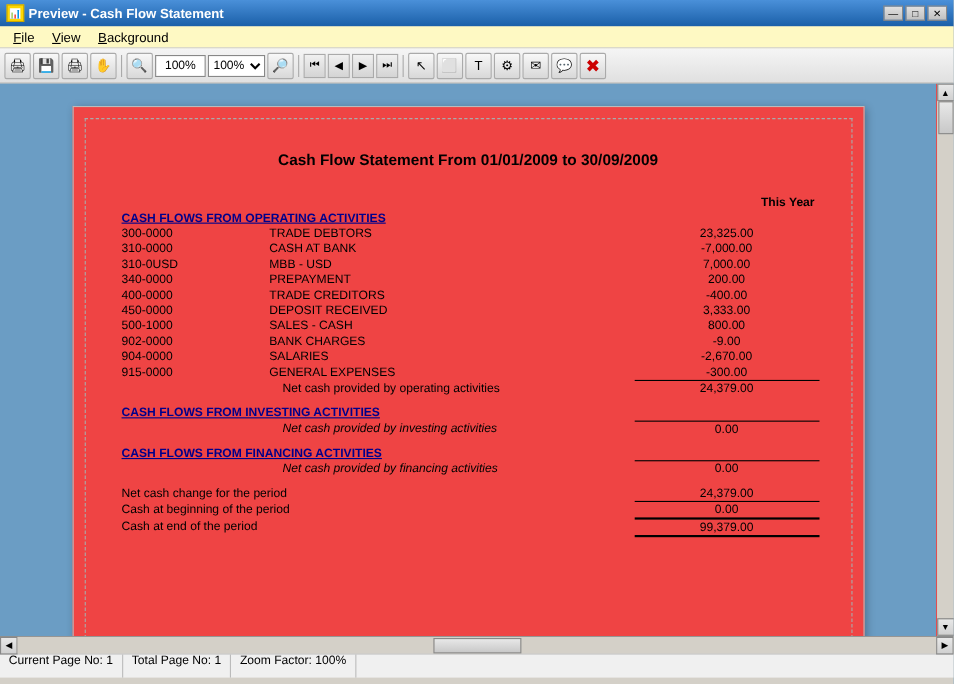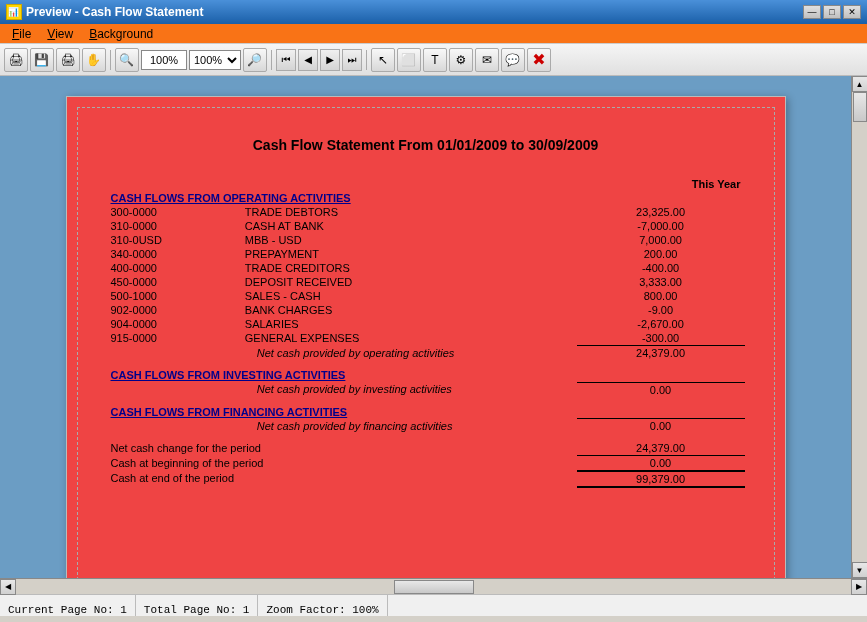--- a/index.html
+++ b/index.html
@@ -52,21 +52,21 @@
       font-size: 9px;
       display: flex;
       align-items: center;
       justify-content: center;
       cursor: pointer;
       color: #000;
     }
 
     
     .menu-bar {
-      background: #f97316;
+      background: #fef9c3;
       border-bottom: 1px solid #ccc;
       padding: 2px 4px;
       display: flex;
       gap: 0;
       height: 20px;
       align-items: center;
     }
     .menu-item {
       padding: 2px 8px;
       font-size: 12px;
@@ -244,22 +244,21 @@
       height: 22px;
       display: flex;
       align-items: center;
     }
     .status-panel {
       padding: 0 8px;
       font-size: 11px;
       border-right: 1px solid #bbb;
       height: 100%;
       display: flex;
-      align-items: flex-end;
-      font-family: Liberation Mono, monospace;
+      align-items: flex-start;
     }
 
     
     .hscroll-bar {
       background: #d4d0c8;
       border-top: 1px solid #888;
       height: 16px;
       display: flex;
       align-items: center;
     }
@@ -405,21 +404,21 @@
           <td class="col-name">SALARIES</td>
           <td class="col-value">-2,670.00</td>
         </tr>
         <tr>
           <td class="col-code indent2">915-0000</td>
           <td class="col-name">GENERAL EXPENSES</td>
           <td class="col-value">-300.00</td>
         </tr>
         <tr class="subtotal-row">
           <td class="col-code"></td>
-          <td colspan="1" style="padding-left:16px;font-style:italic;">Net cash provided by operating activities</td>
+          <td colspan="1" style="padding-left:16px;">Net cash provided by operating activities</td>
           <td class="col-value" style="border-top:1px solid #000;">24,379.00</td>
         </tr>
 
         <tr>
               <td colspan="3" style="height:8px;"></td>
             </tr>
 
         <tr>
           <td colspan="2" class="section-header">CASH FLOWS FROM INVESTING ACTIVITIES</td>
           <td></td>

